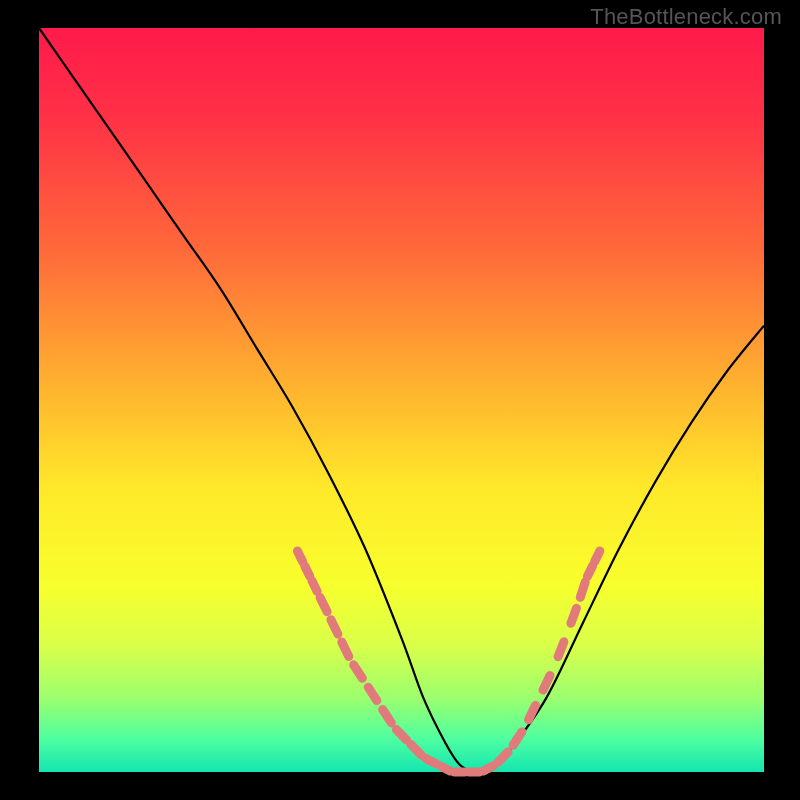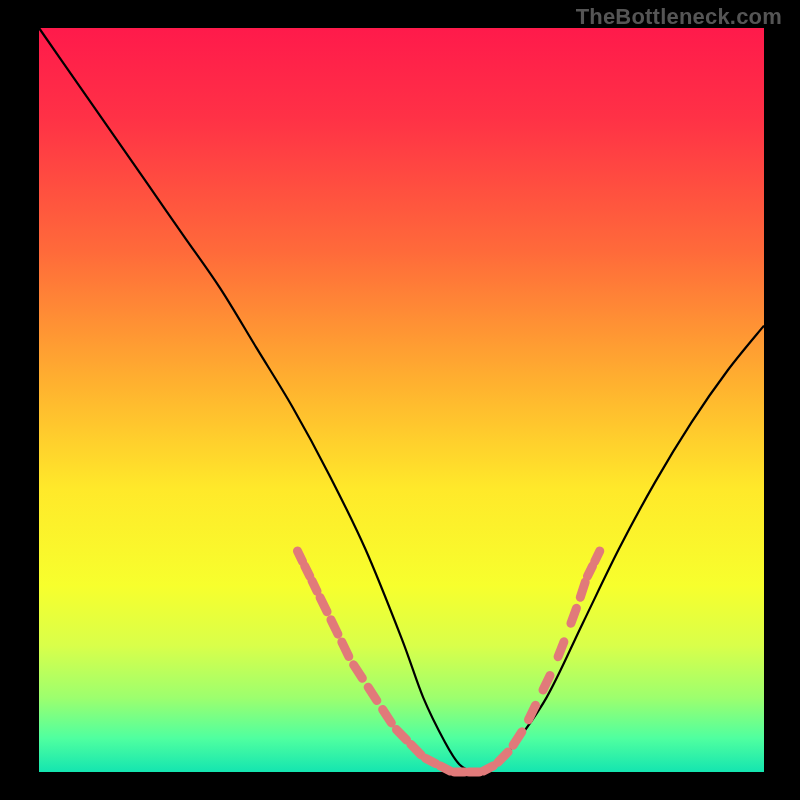--- a/index.html
+++ b/index.html
@@ -16,21 +16,21 @@
     left: 0;
     width: 800px;
     height: 800px;
   }
   .watermark {
     position: absolute;
     top: 4px;
     right: 18px;
     font-family: Arial, Helvetica, sans-serif;
     font-size: 22px;
-    font-weight: 700;
+    font-weight: 400;
     color: #555;
     letter-spacing: 0.2px;
   }
   svg {
     display: block;
   }
 </style>
 </head>
 <body>
 

